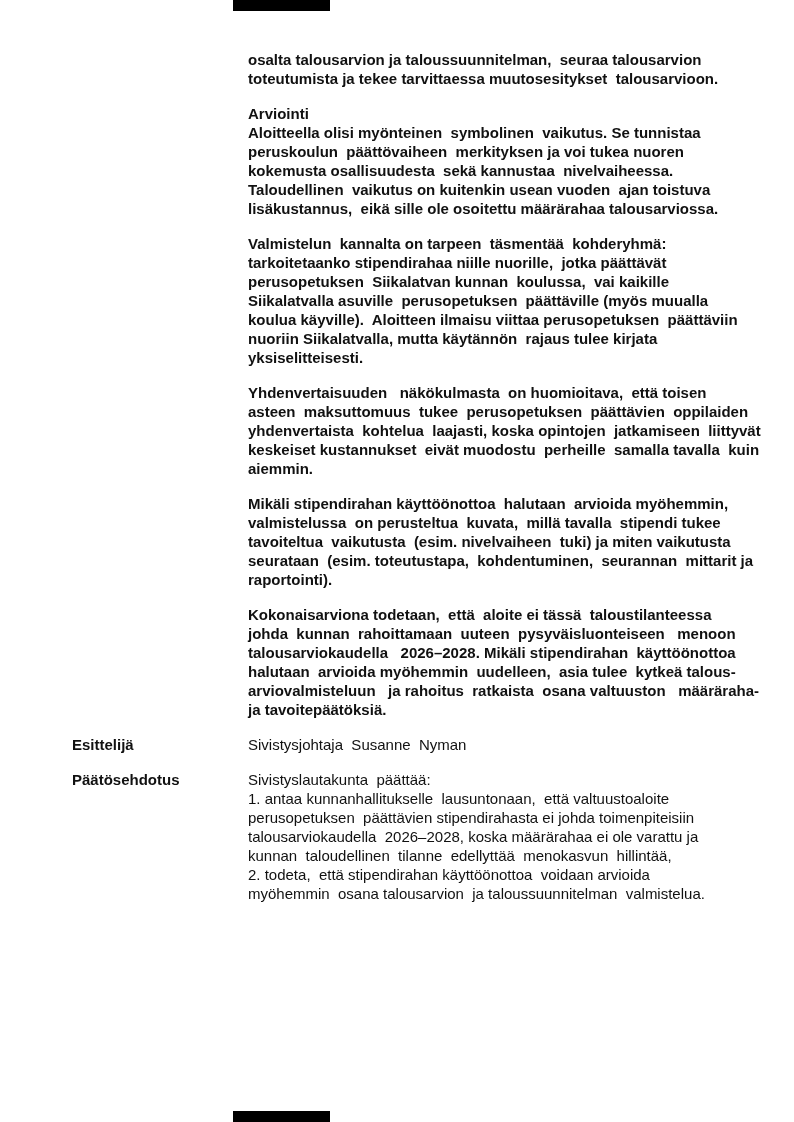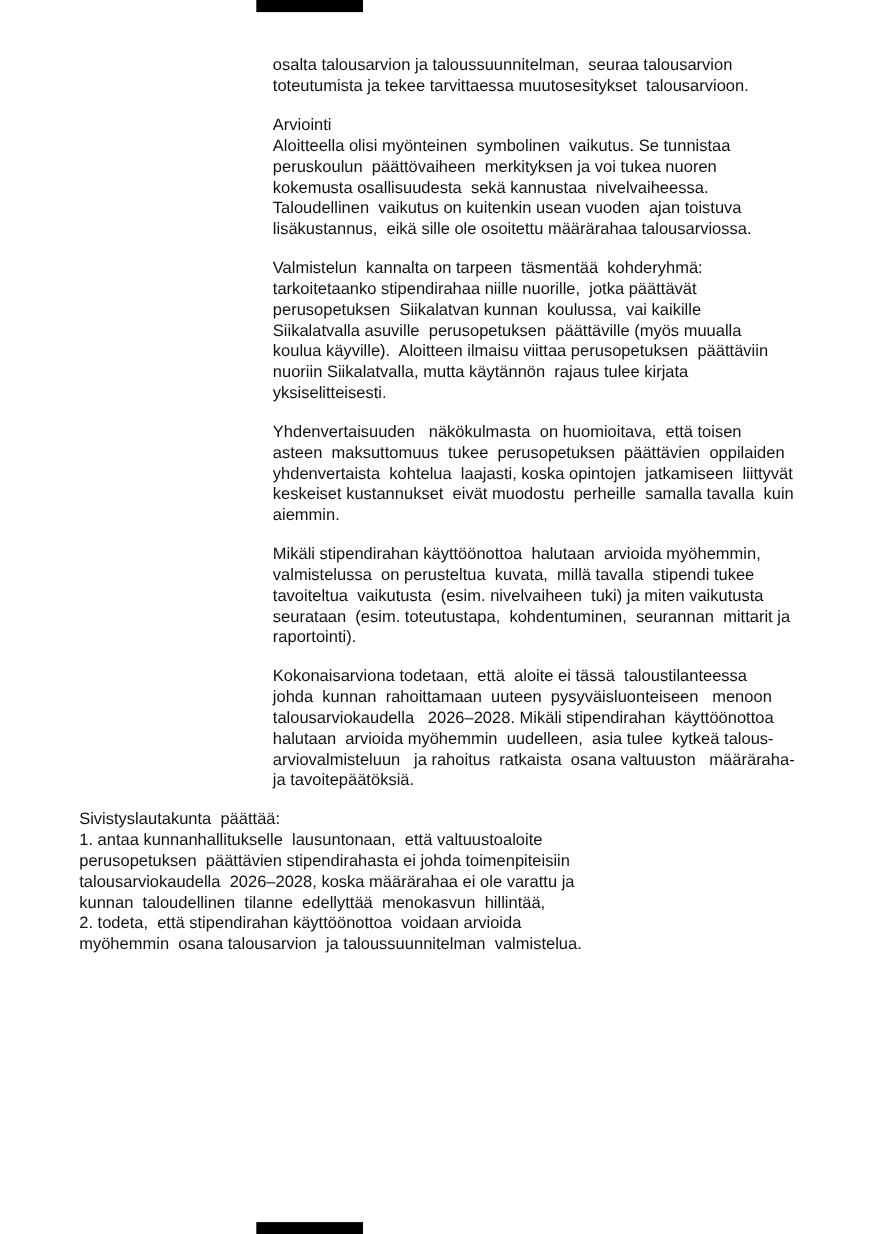--- a/index.html
+++ b/index.html
@@ -22,20 +22,21 @@
     background: #000000;
   }
   .redaction.top { top: 0; height: 11px; }
   .redaction.bottom { bottom: 0; height: 11px; }
   .content {
     padding-top: 50px;
   }
   .body-block {
     margin-left: 248px;
     width: 540px;
+    font-weight: bold;
   }
   .para {
     white-space: pre-wrap;
     margin-bottom: 16px;
   }
   .field-row {
     display: flex;
     margin-left: 72px;
     margin-bottom: 16px;
   }
@@ -85,22 +86,27 @@
 seurataan  (esim. toteutustapa,  kohdentuminen,  seurannan  mittarit ja
 raportointi).</div>
       <div class="para">Kokonaisarviona todetaan,  että  aloite ei tässä  taloustilanteessa
 johda  kunnan  rahoittamaan  uuteen  pysyväisluonteiseen   menoon
 talousarviokaudella   2026–2028. Mikäli stipendirahan  käyttöönottoa
 halutaan  arvioida myöhemmin  uudelleen,  asia tulee  kytkeä talous-
 arviovalmisteluun   ja rahoitus  ratkaista  osana valtuuston   määräraha-
 ja tavoitepäätöksiä.</div>
     </div>
 
+    <div class="field-row">
+      <div class="field-label">Esittelijä</div>
+      <div class="field-value">Sivistysjohtaja  Susanne  Nyman</div>
+    </div>
 
     <div class="field-row">
+      <div class="field-label">Päätösehdotus</div>
       <div class="field-value">Sivistyslautakunta  päättää:
 1. antaa kunnanhallitukselle  lausuntonaan,  että valtuustoaloite
 perusopetuksen  päättävien stipendirahasta ei johda toimenpiteisiin
 talousarviokaudella  2026–2028, koska määrärahaa ei ole varattu ja
 kunnan  taloudellinen  tilanne  edellyttää  menokasvun  hillintää,
 2. todeta,  että stipendirahan käyttöönottoa  voidaan arvioida
 myöhemmin  osana talousarvion  ja taloussuunnitelman  valmistelua.</div>
     </div>
 
 

